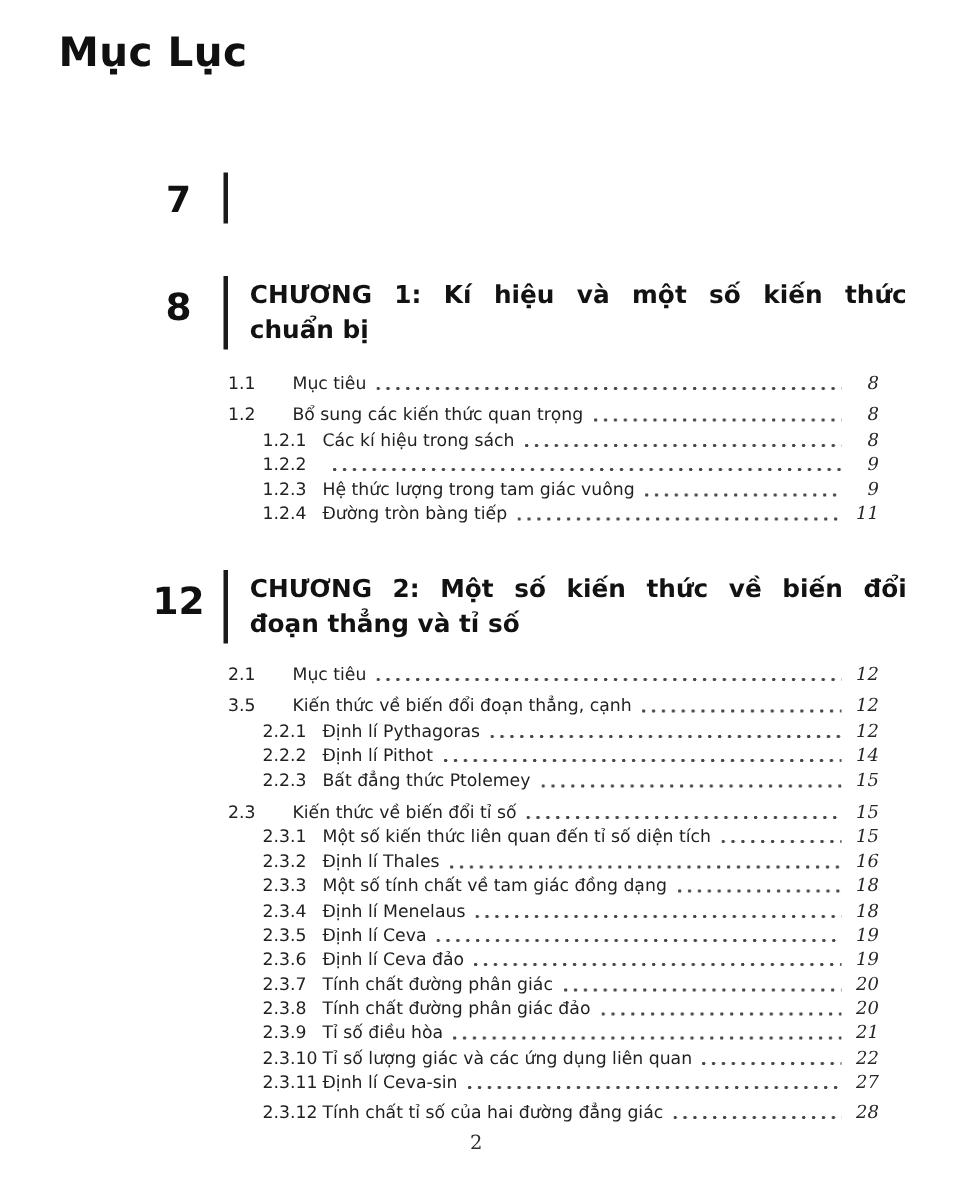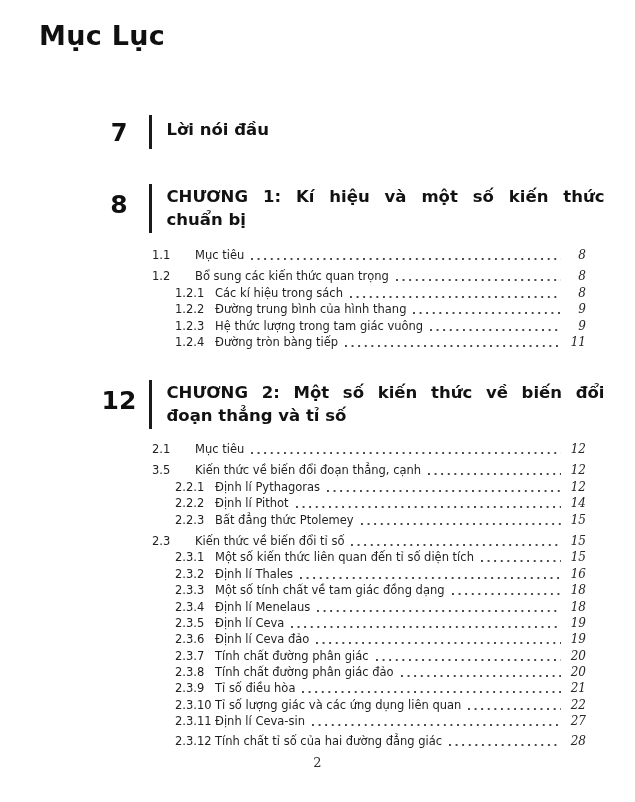--- a/index.html
+++ b/index.html
@@ -55,21 +55,20 @@
 </head>
 <body>
 
 <div class="page">
 
   <h1 class="doc-title">Mục Lục</h1>
 
   <section class="head-block fore">
     <div class="num-col">7</div>
     <div class="vrule"></div>
-    <div class="head-text">Lời nói đầu</div>
   </section>
 
   <div id="chapters">
       <section class="head-block chap" style="top: 184px;">
     <div class="num-col">8</div>
     <div class="vrule"></div>
     <div class="head-text">
       <div class="jline">CHƯƠNG 1: Kí hiệu và một số kiến thức</div>
       <div>chuẩn bị</div>
     </div>
@@ -88,21 +87,20 @@
     <span class="epage">8</span>
   </div>
         <div class="row lvl2">
     <span class="enum">1.2.1</span>
     <span class="elabel">Các kí hiệu trong sách</span>
     <span class="leader"></span>
     <span class="epage">8</span>
   </div>
         <div class="row lvl2">
     <span class="enum">1.2.2</span>
-    <span class="elabel">Đường trung bình của hình thang</span>
     <span class="leader"></span>
     <span class="epage">9</span>
   </div>
         <div class="row lvl2">
     <span class="enum">1.2.3</span>
     <span class="elabel">Hệ thức lượng trong tam giác vuông</span>
     <span class="leader"></span>
     <span class="epage">9</span>
   </div>
         <div class="row lvl2">

